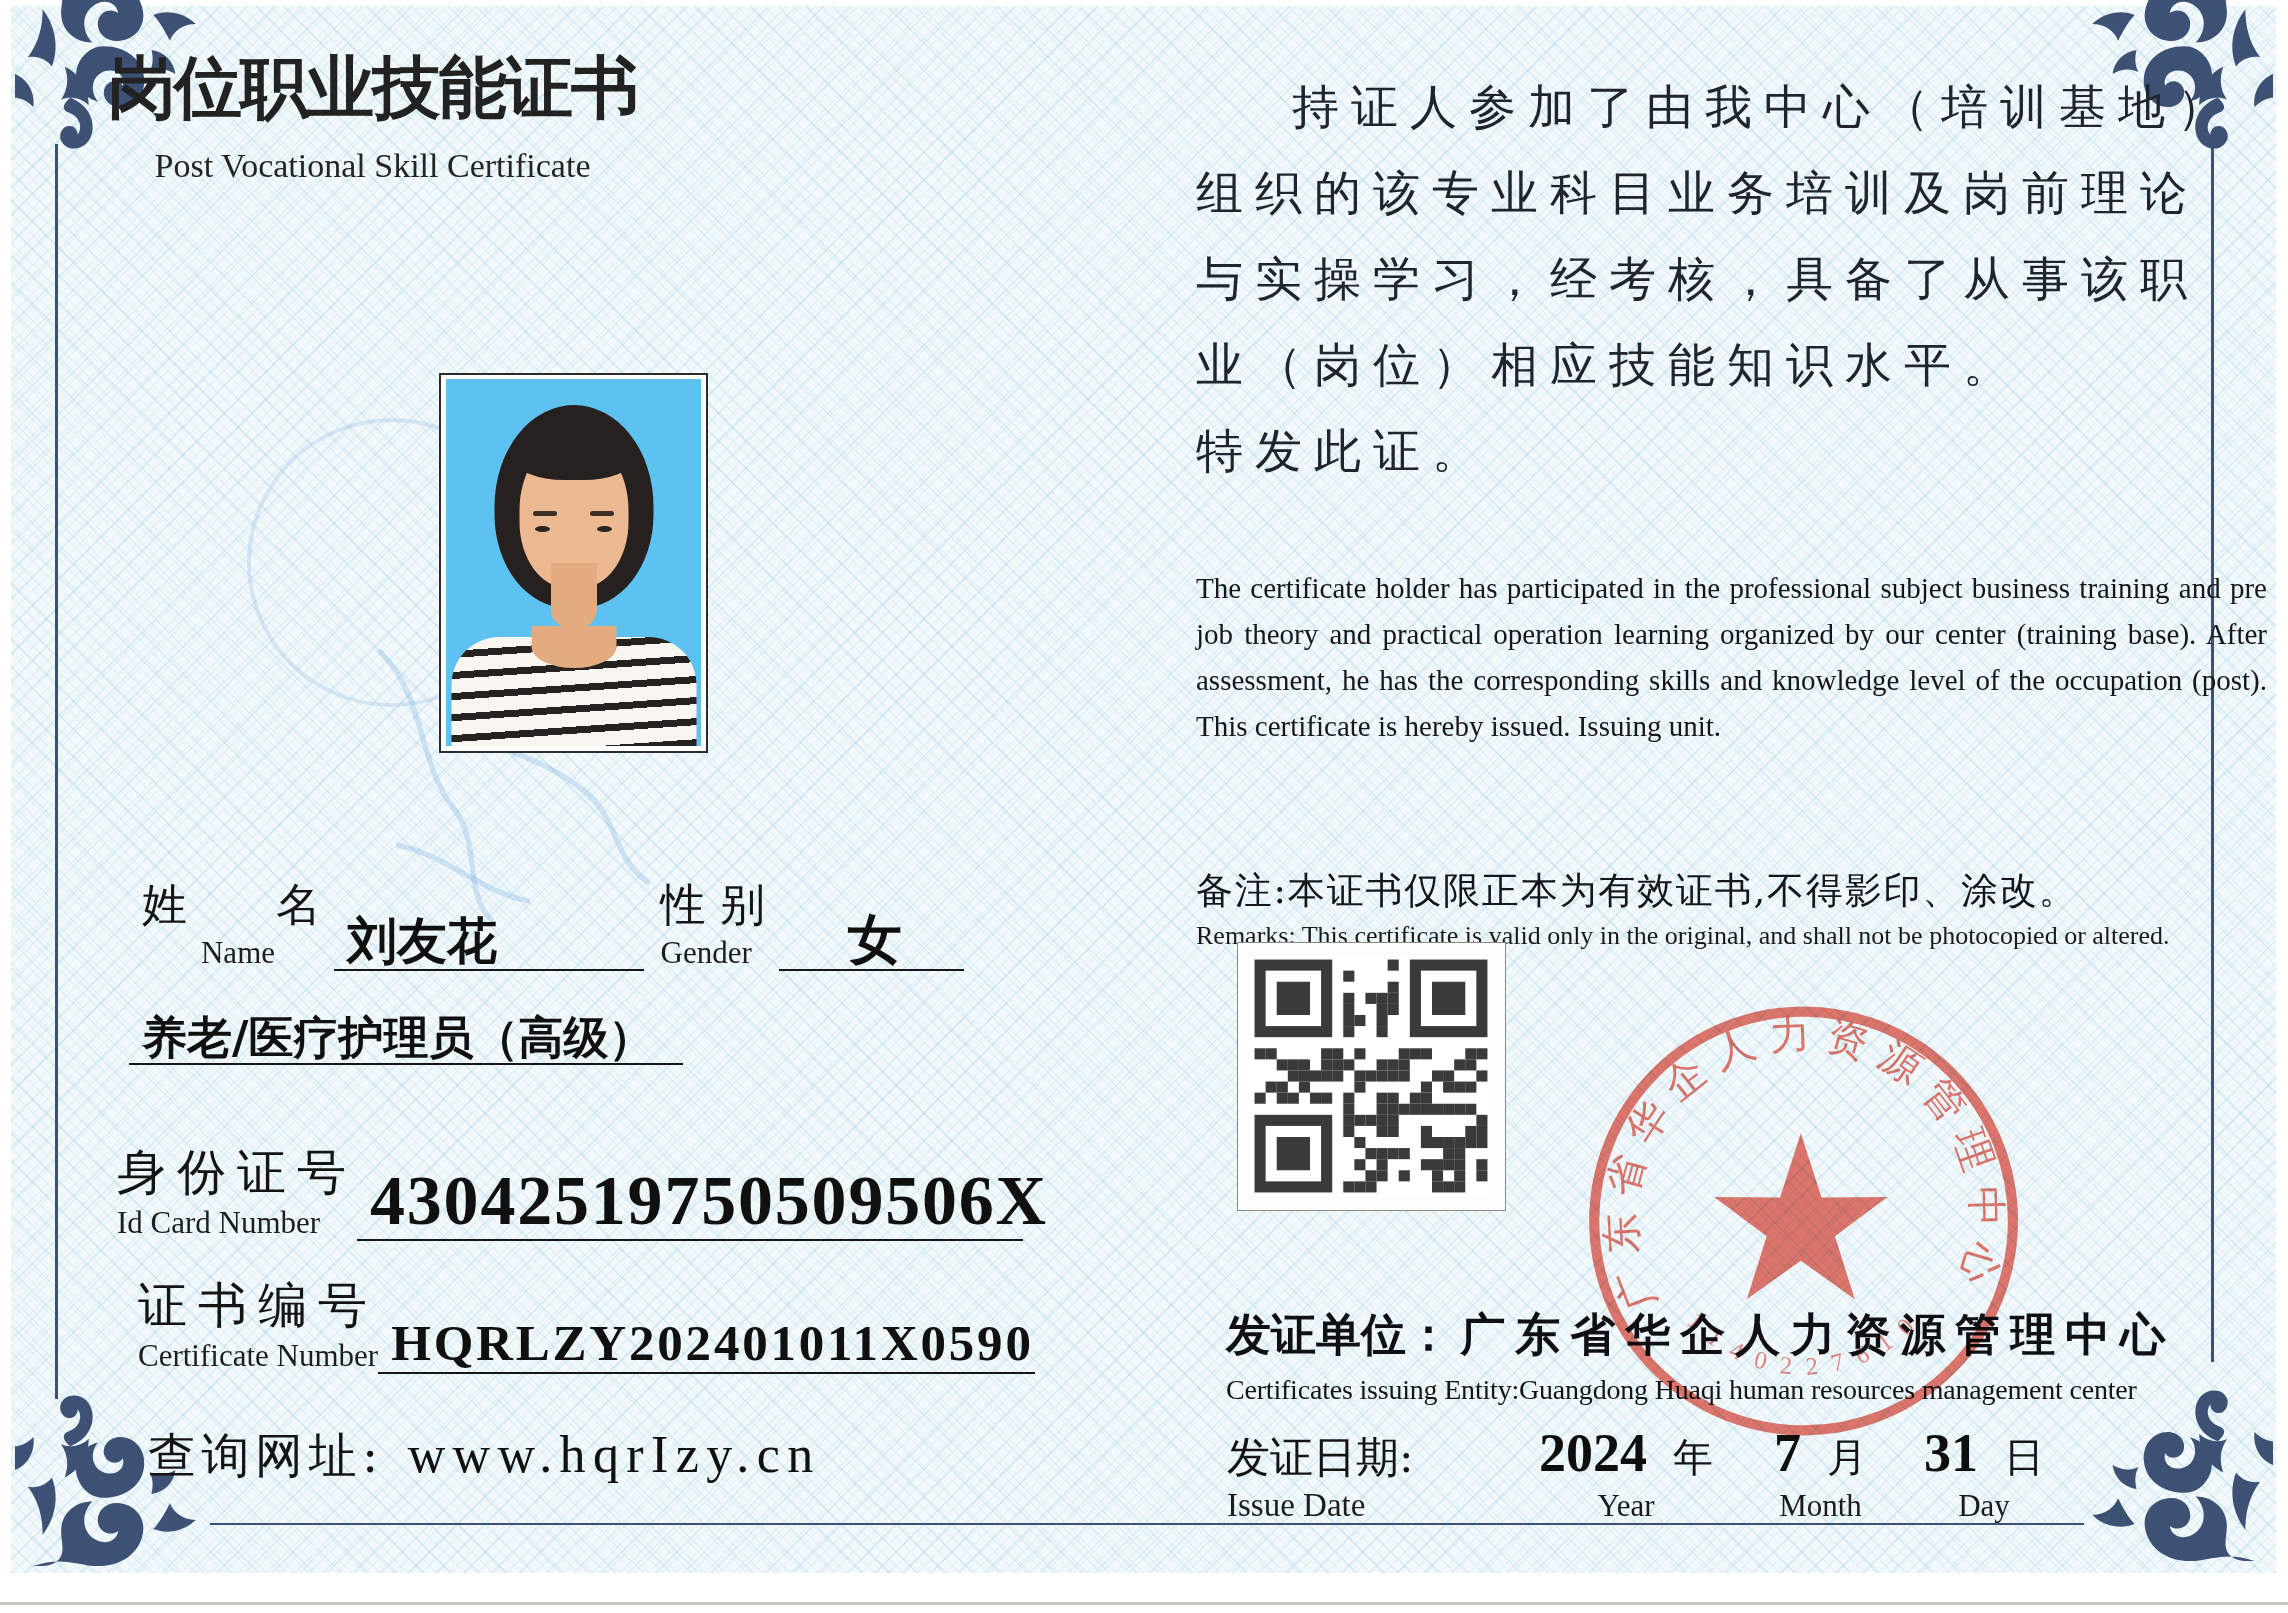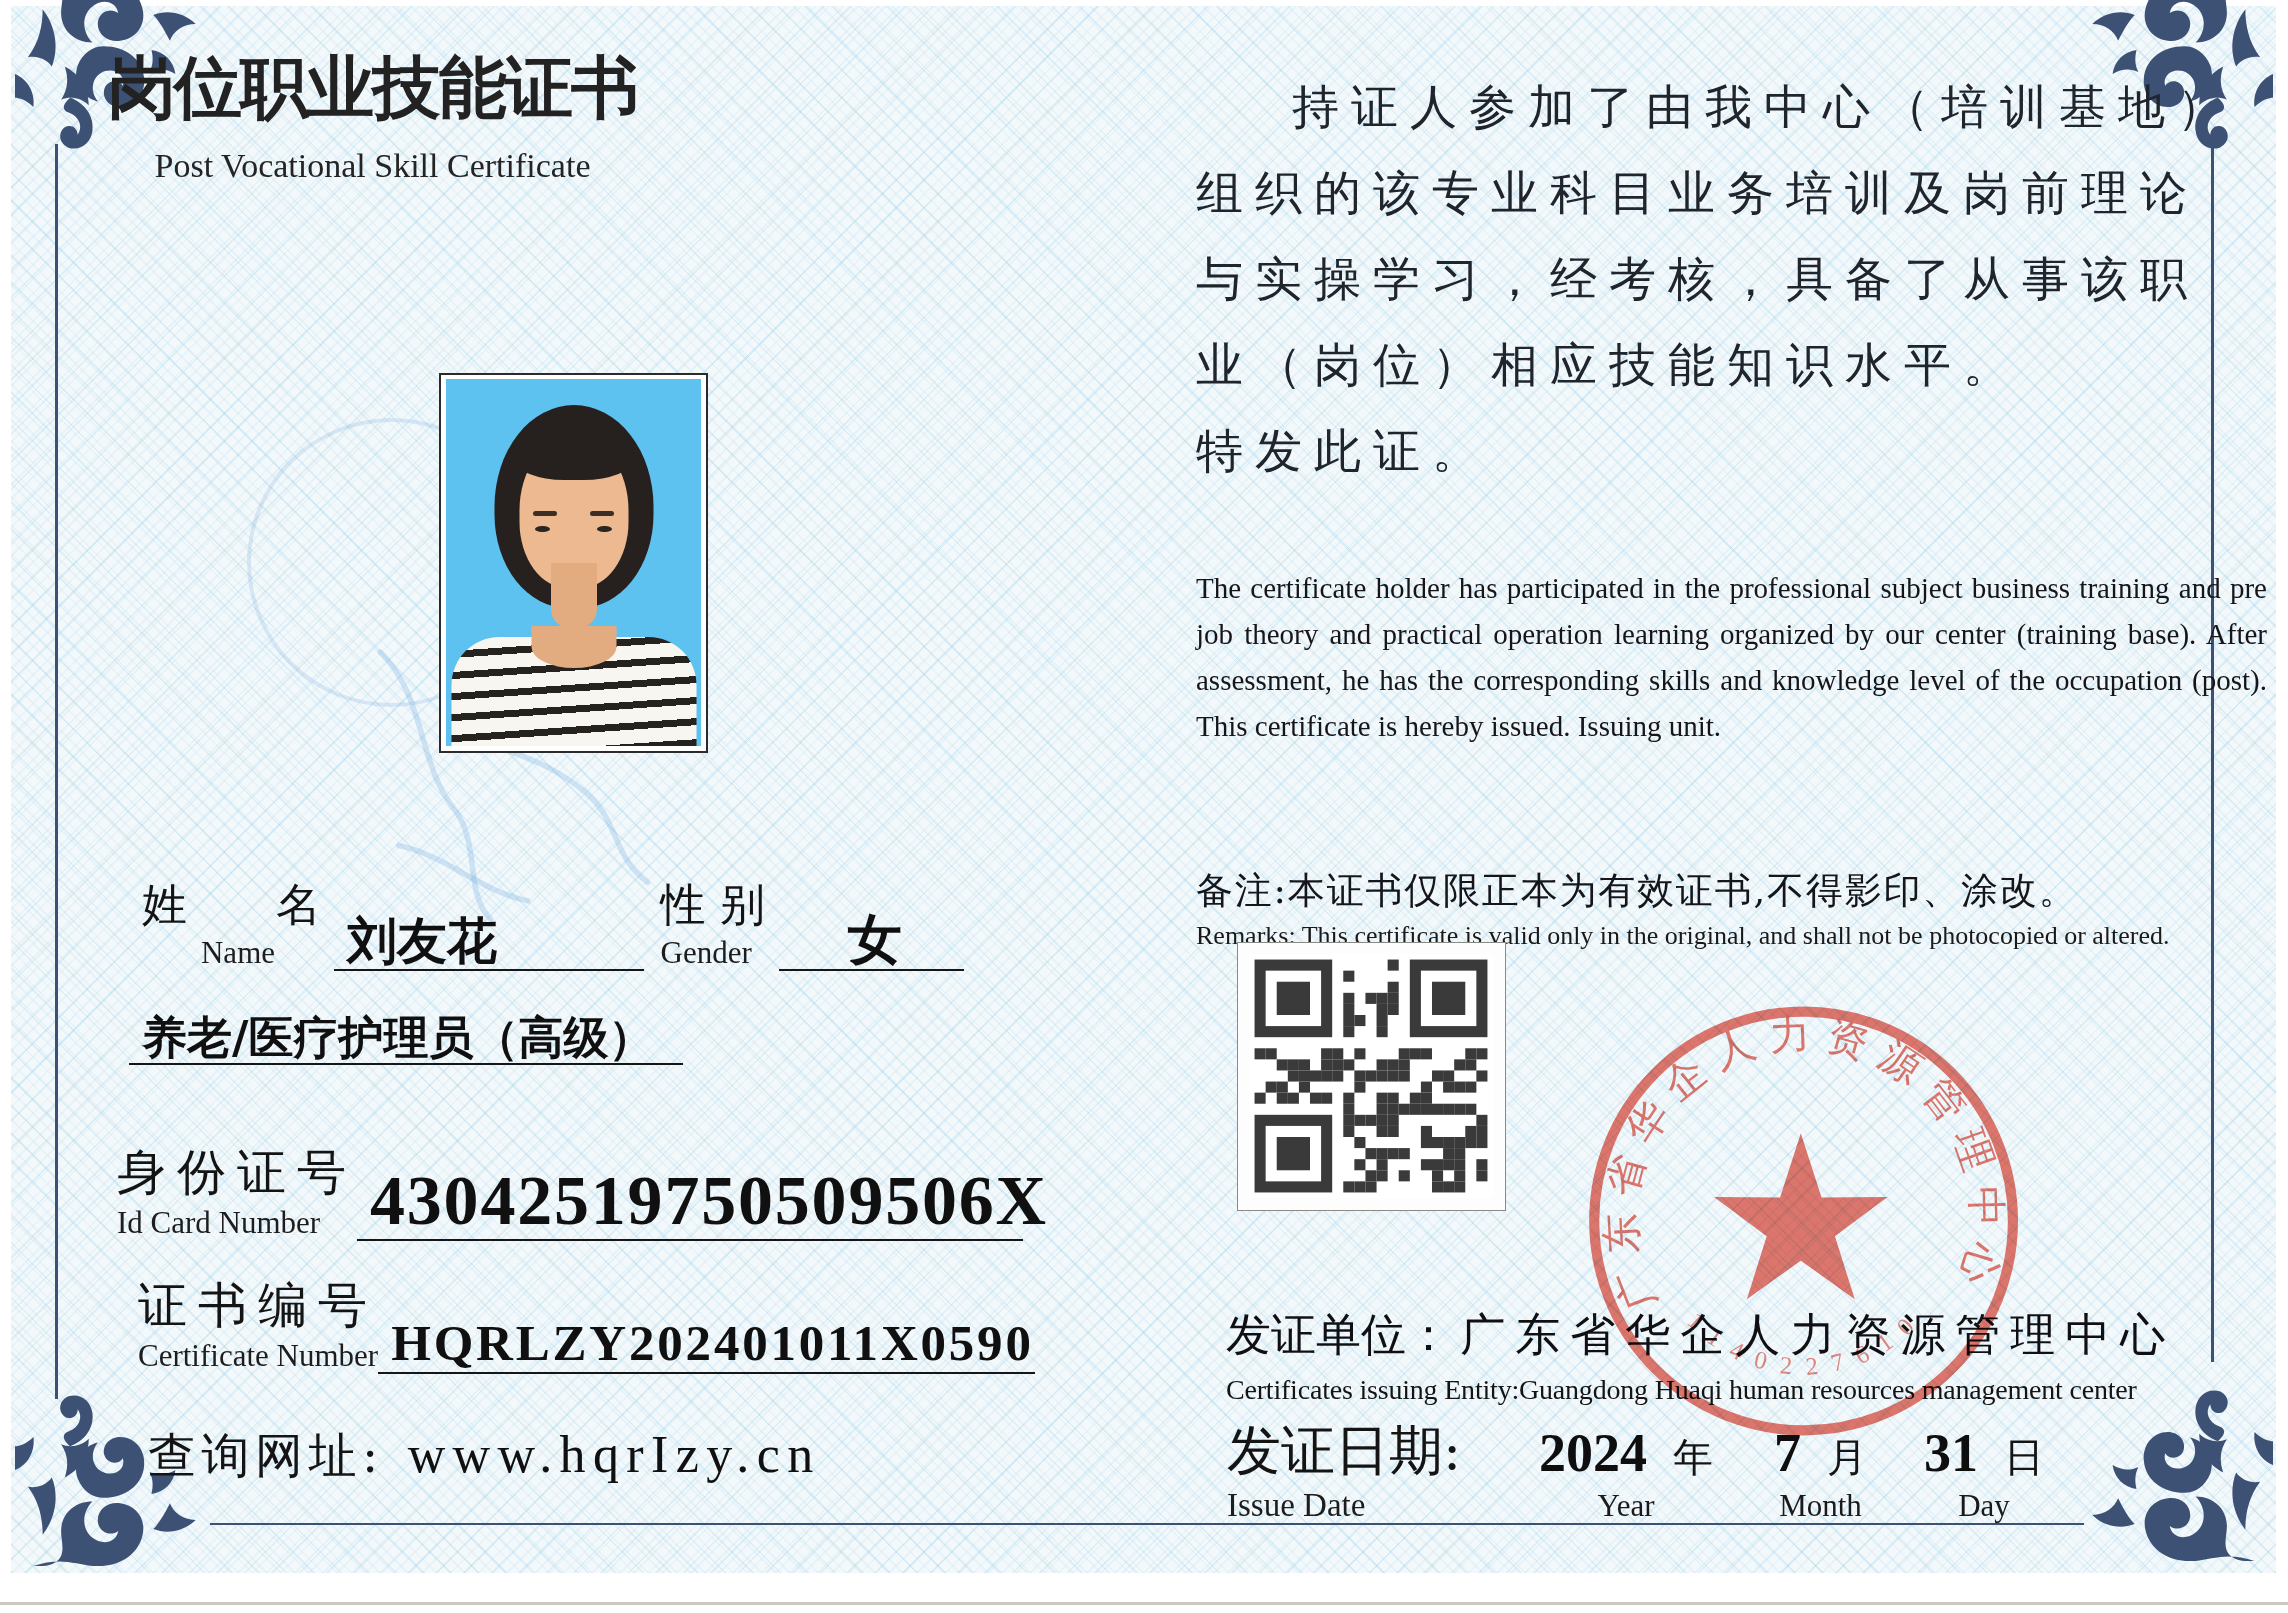--- a/index.html
+++ b/index.html
@@ -80,27 +80,27 @@
     font-family:"Liberation Serif",serif;font-size:29px;line-height:46px;text-align:justify;color:#16161a;}
   .remarks{position:absolute;left:1185px;top:816px;width:1080px;}
   .remarks-cn{font-size:37px;letter-spacing:1.8px;color:#14161c;white-space:nowrap;margin-top:44px;}
   .remarks-en{font-family:"Liberation Serif",serif;font-size:26px;margin-top:5.5px;color:#191919;white-space:nowrap;}
 
   .qr{position:absolute;left:1226px;top:936px;width:269px;height:269px;background:#fdfdfd;
     border:1.8px solid #8a8a84;box-sizing:border-box;}
   .qr svg{display:block;margin:11px;}
 
   .issuer{position:absolute;left:1215px;top:1299px;width:1048px;}
-  .issuer-line1{display:flex;align-items:flex-end;white-space:nowrap;}
+  .issuer-line1{display:flex;align-items:flex-end;white-space:nowrap;font-weight:bold;}
   .issuer-label{font-size:45px;color:#101014;}
   .issuer-value{font-size:45px;letter-spacing:10px;margin-left:9.2px;color:#101014;}
   .issuer-en{font-family:"Liberation Serif",serif;font-size:28px;margin-top:9.2px;letter-spacing:-0.2px;color:#141414;white-space:nowrap;}
 
   .datefield{position:absolute;left:1216px;top:1416px;display:flex;align-items:flex-end;}
-  .date-label .lblcn{font-size:54px;}
+  .date-label .lblcn{font-size:43px;}
   .date-label .lblen{font-size:33px;}
   .dstack{display:flex;flex-direction:column;align-items:center;}
   .dnum-row{display:flex;align-items:baseline;gap:26px;}
   .dnum{font-family:"Liberation Serif",serif;font-weight:700;font-size:54px;color:#0e0e0e;}
   .dunit{font-size:40px;color:#141414;}
   .dsub{font-family:"Liberation Serif",serif;font-size:31px;margin-top:3.7px;color:#1a1a1a;}
 
   .stamp{position:absolute;left:1569px;top:989px;width:449px;height:463px;z-index:6;
     mix-blend-mode:multiply;opacity:.88;}
 </style>

